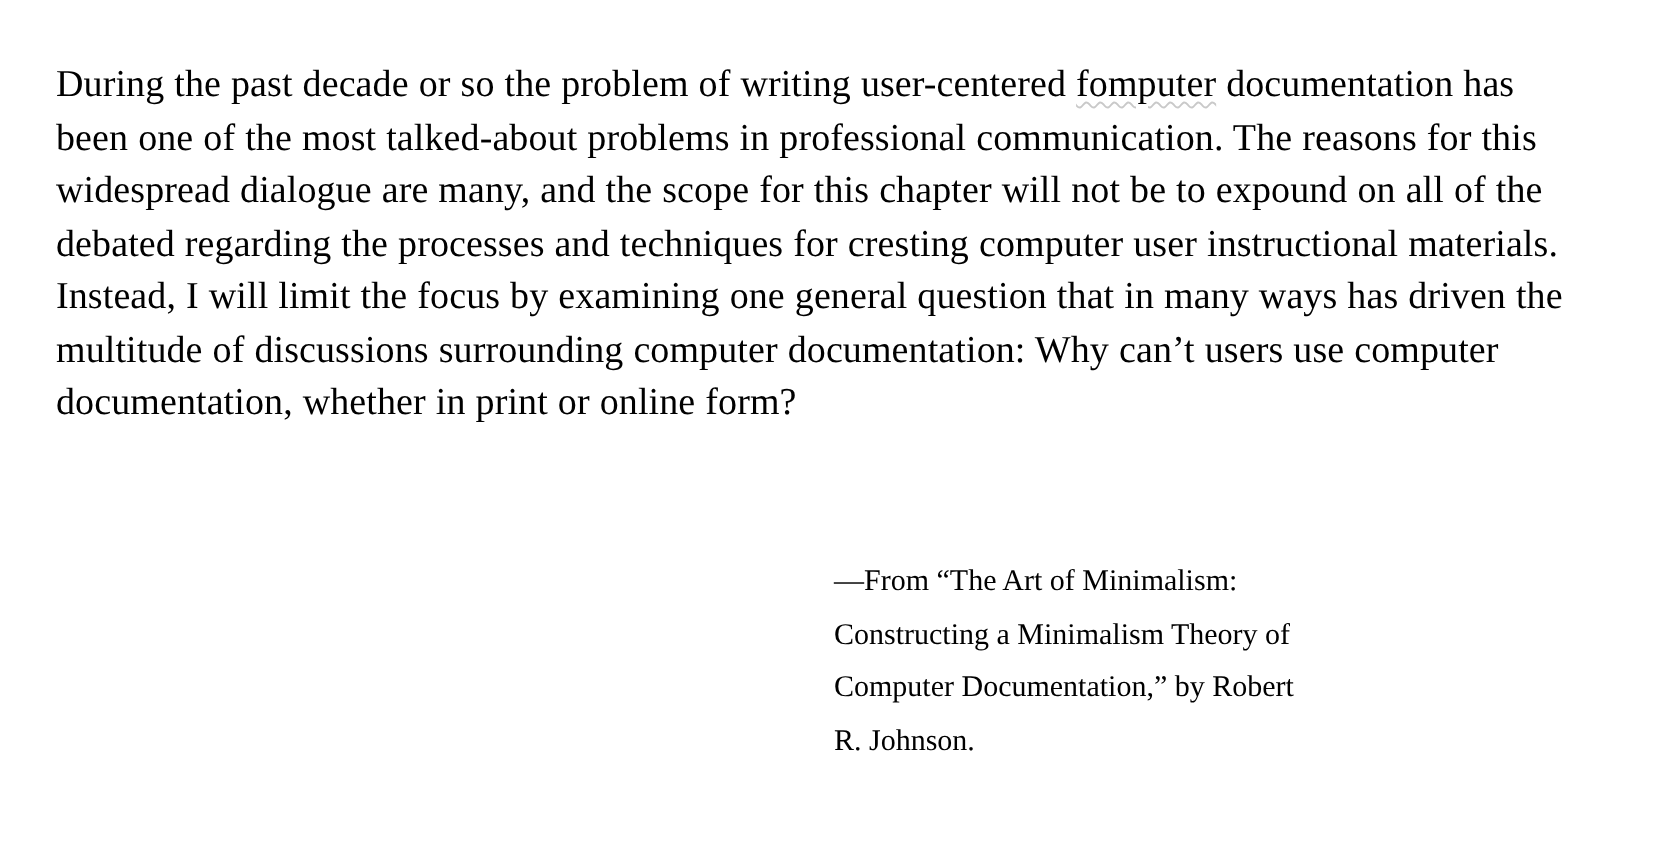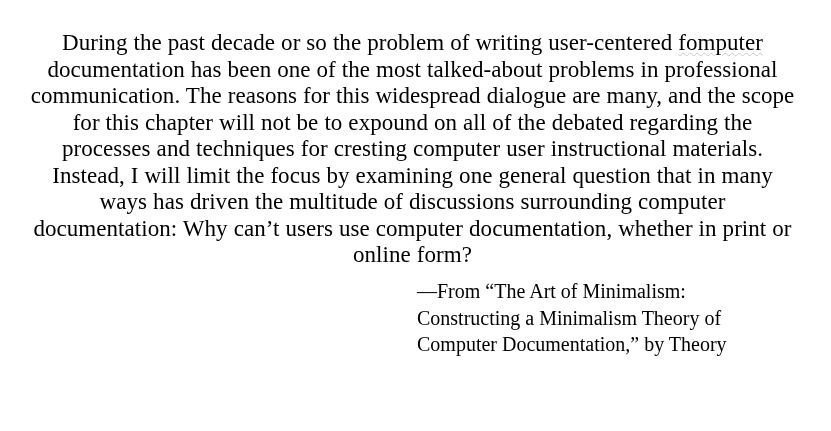--- a/index.html
+++ b/index.html
@@ -15,57 +15,58 @@
     overflow: hidden;
   }
   .page {
     position: relative;
     width: 831px;
     height: 431px;
     box-sizing: border-box;
     padding: 30px 34px 0 28px;
   }
   .quote-block {
-    font-size: 23px;
+    font-size: 19px;
     line-height: 26.5px;
-    text-align: center;
+    text-align: left;
     letter-spacing: 0.05px;
     word-spacing: 0.2px;
   }
   .quote-block p {
     margin: 0;
   }
   .squiggle {
     
     text-decoration: underline;
     text-decoration-style: wavy;
     text-decoration-color: #c9c9c9;
     text-decoration-thickness: 1px;
     text-underline-offset: 2px;
   }
   .attribution {
     position: absolute;
     left: 417px;
     top: 278px;
     width: 390px;
-    font-size: 20px;
+    font-size: 15px;
     line-height: 26.5px;
   }
   .attribution p {
     margin: 0;
   }
 </style>
 </head>
 <body>
 
 <div class="page">
 
   <div class="quote-block">
     <p><span>During the past decade or so the problem of writing user-centered </span><span class="squiggle">fomputer</span><span> documentation has been one of the most talked-about problems in professional communication. The reasons for this widespread dialogue are many, and the scope for this chapter will not be to expound on all of the debated regarding the processes and techniques for cresting computer user instructional materials. Instead, I will limit the focus by examining one general question that in many ways has driven the multitude of discussions surrounding computer documentation: Why can’t users use computer documentation, whether in print or online form?</span></p>
   </div>
 
   <div class="attribution">
     <p>—From “The Art of Minimalism:</p>
     <p>Constructing a Minimalism Theory of</p>
-    <p>Computer Documentation,” by Theory</p>
+    <p>Computer Documentation,” by Robert</p>
+    <p>R. Johnson.</p>
   </div>
 
 </div>
 
 </body></html>

